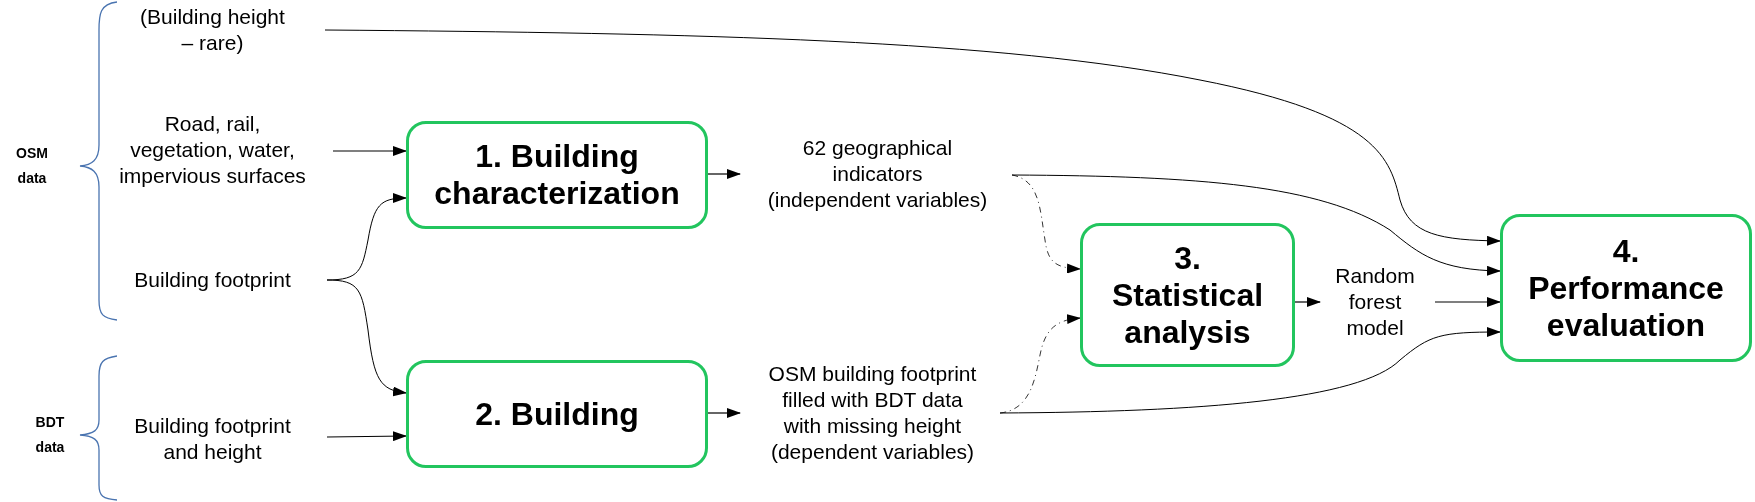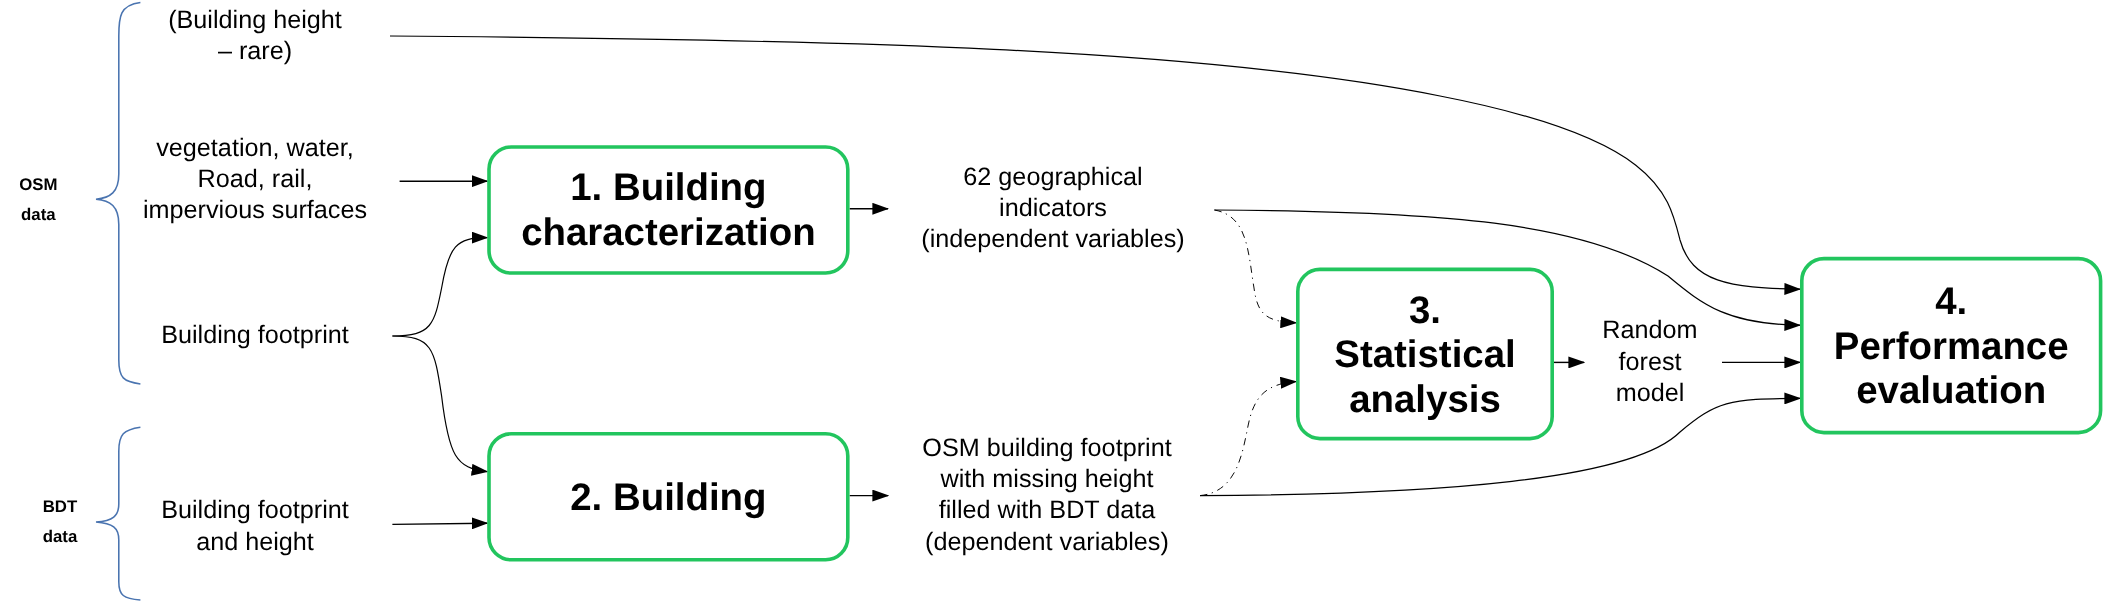--- a/index.html
+++ b/index.html
@@ -60,22 +60,22 @@
 <div class="grp" style="left:18px;top:410px;width:64px;">
   <div>BDT</div>
   <div>data</div>
 </div>
 
 <div class="lbl it" style="left:115px;top:4px;width:195px;">
   <div>(Building height</div>
   <div>– rare)</div>
 </div>
 <div class="lbl it" style="left:100px;top:111px;width:225px;">
+  <div>Road, rail,</div>
   <div>vegetation, water,</div>
-  <div>Road, rail,</div>
   <div>impervious surfaces</div>
 </div>
 <div class="lbl" style="left:110px;top:267px;width:205px;">
   <div>Building footprint</div>
 </div>
 <div class="lbl" style="left:110px;top:413px;width:205px;">
   <div>Building footprint</div>
   <div>and height</div>
 </div>
 
@@ -105,21 +105,21 @@
   </div>
 </div>
 
 <div class="lbl" style="left:740px;top:135px;width:275px;">
   <div>62 geographical</div>
   <div>indicators</div>
   <div>(independent variables)</div>
 </div>
 <div class="lbl" style="left:740px;top:361px;width:265px;">
   <div>OSM building footprint</div>
+  <div>filled with BDT data</div>
   <div>with missing height</div>
-  <div>filled with BDT data</div>
   <div>(dependent variables)</div>
 </div>
 <div class="lbl" style="left:1320px;top:263px;width:110px;">
   <div>Random</div>
   <div>forest</div>
   <div>model</div>
 </div>
 
 </body></html>

